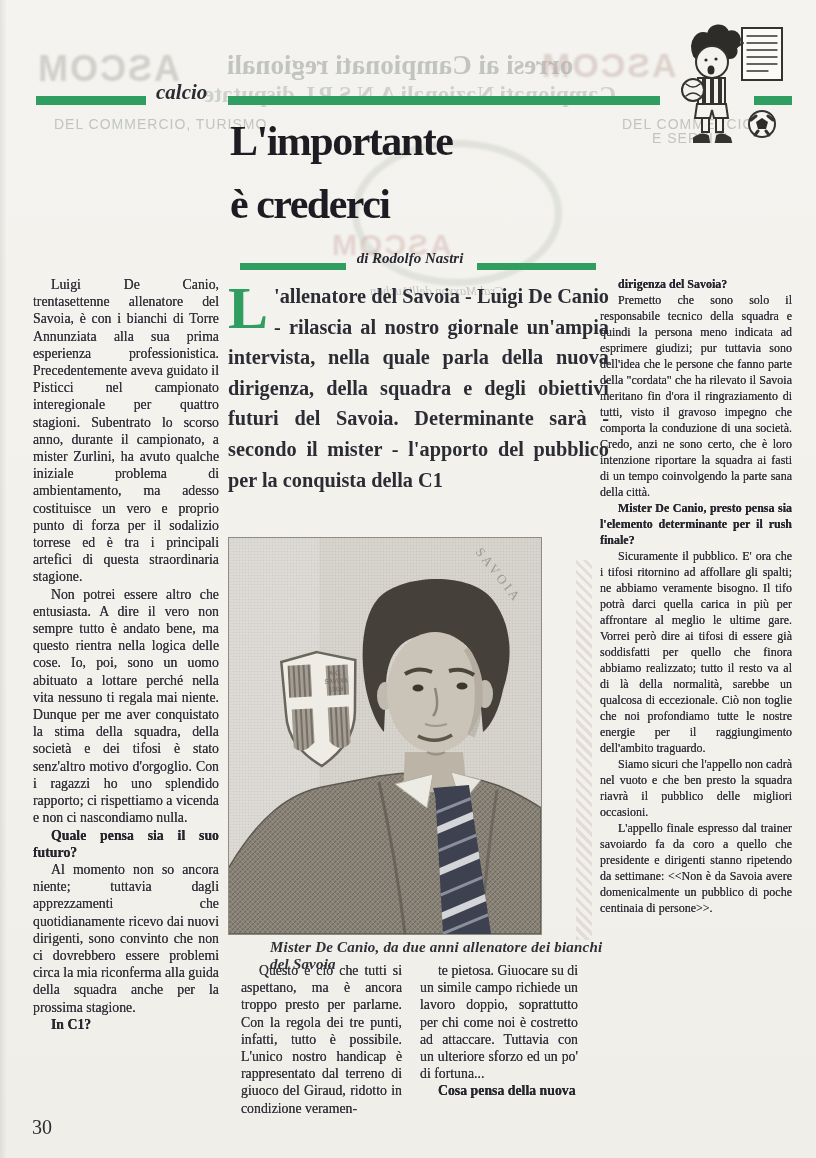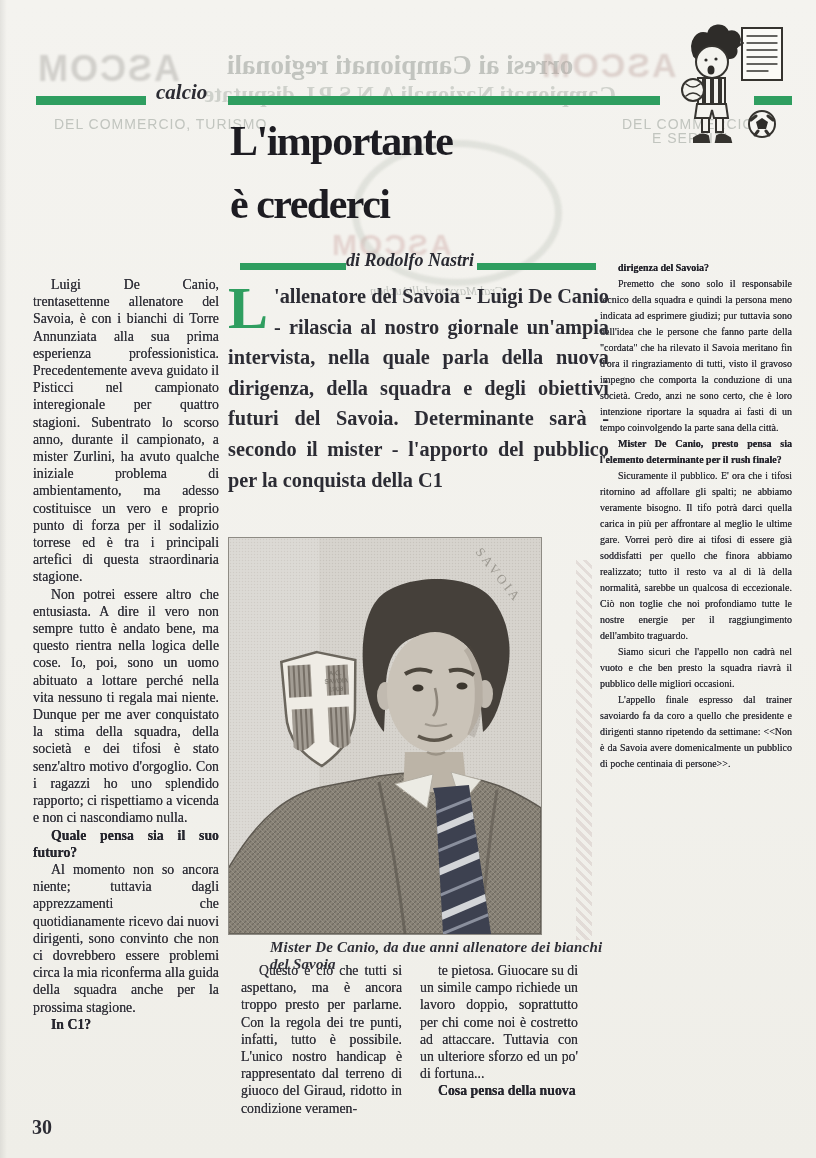--- a/index.html
+++ b/index.html
@@ -34,41 +34,41 @@
   .bar.b3{left:754px;top:96px;width:38px;}
   .section-label{position:absolute;left:156px;top:80px;font-size:21px;font-style:italic;
        font-weight:bold;color:#2c2c33;}
   .mascot{position:absolute;left:650px;top:18px;width:148px;height:134px;}
   
   .title{position:absolute;left:230px;top:110px;font-weight:bold;color:#1d1c22;
        font-size:42px;line-height:63px;letter-spacing:-1.5px;}
   .byline-bar{position:absolute;height:7px;background:#2f9e60;top:263px;}
   .bb1{left:240px;width:106px;} .bb2{left:477px;width:119px;}
   .byline{position:absolute;left:340px;top:250px;width:140px;text-align:center;
-       font-size:18px;font-weight:bold;font-style:italic;color:#2a2a32;}
+       font-size:15px;font-weight:bold;font-style:italic;color:#2a2a32;}
   
   .col{position:absolute;text-align:justify;overflow:hidden;}
   .col p{margin:0;text-indent:18px;text-shadow:0 0 .3px currentColor;}
   .col p.q{font-weight:bold;color:#26262e;}
   .col-left{left:33px;top:276px;width:186px;height:874px;font-size:13.8px;line-height:17.2px;}
-  .col-right{left:600px;top:260px;width:192px;height:882px;font-size:10px;line-height:16px;}
+  .col-right{left:600px;top:276px;width:192px;height:882px;font-size:12px;line-height:16px;}
   .sub{font-size:13.8px;line-height:17.2px;}
   .sub-l{left:241px;top:962px;width:161px;height:176px;}
   .sub-r{left:420px;top:962px;width:158px;height:176px;}
   .lede{position:absolute;left:228px;top:281px;width:381px;font-size:20.3px;line-height:30.6px;
        font-weight:bold;color:#2c2c34;text-align:justify;}
   .dropcap{float:left;font-size:60px;line-height:47px;color:#2f9e60;margin:4px 6px 0 0;font-weight:bold;}
   
   .photo{position:absolute;left:228px;top:537px;width:314px;height:398px;margin:0;
        border:1px solid #8e8b84;box-sizing:border-box;background:#d8d5cf;
        box-shadow:inset 0 0 0 2px #e7e4de;}
   .photo svg{display:block;width:100%;height:100%;}
   .caption{position:absolute;left:230px;top:939px;width:352px;font-size:15px;font-style:italic;
        font-weight:bold;color:#2f2f37;letter-spacing:.2px;margin-left:40px;}
-  .page-number{position:absolute;left:32px;top:1116px;font-size:20px;color:#2b2b33;font-weight:bold;}
+  .page-number{position:absolute;left:32px;top:1116px;font-size:20px;color:#2b2b33;}
 </style>
 </head>
 <body>
 
 <div class="page">
 
   <div class="ghost g-h1 mir">orresi ai Campionati regionali</div>
   <div class="ghost g-h2 mir">Campionati Nazionali A.N.S.P.I. disputate</div>
   <div class="ghost g-logo g-al mir">ASCOM</div>
   <div class="ghost g-logo g-ar mir">ASCOM</div>

